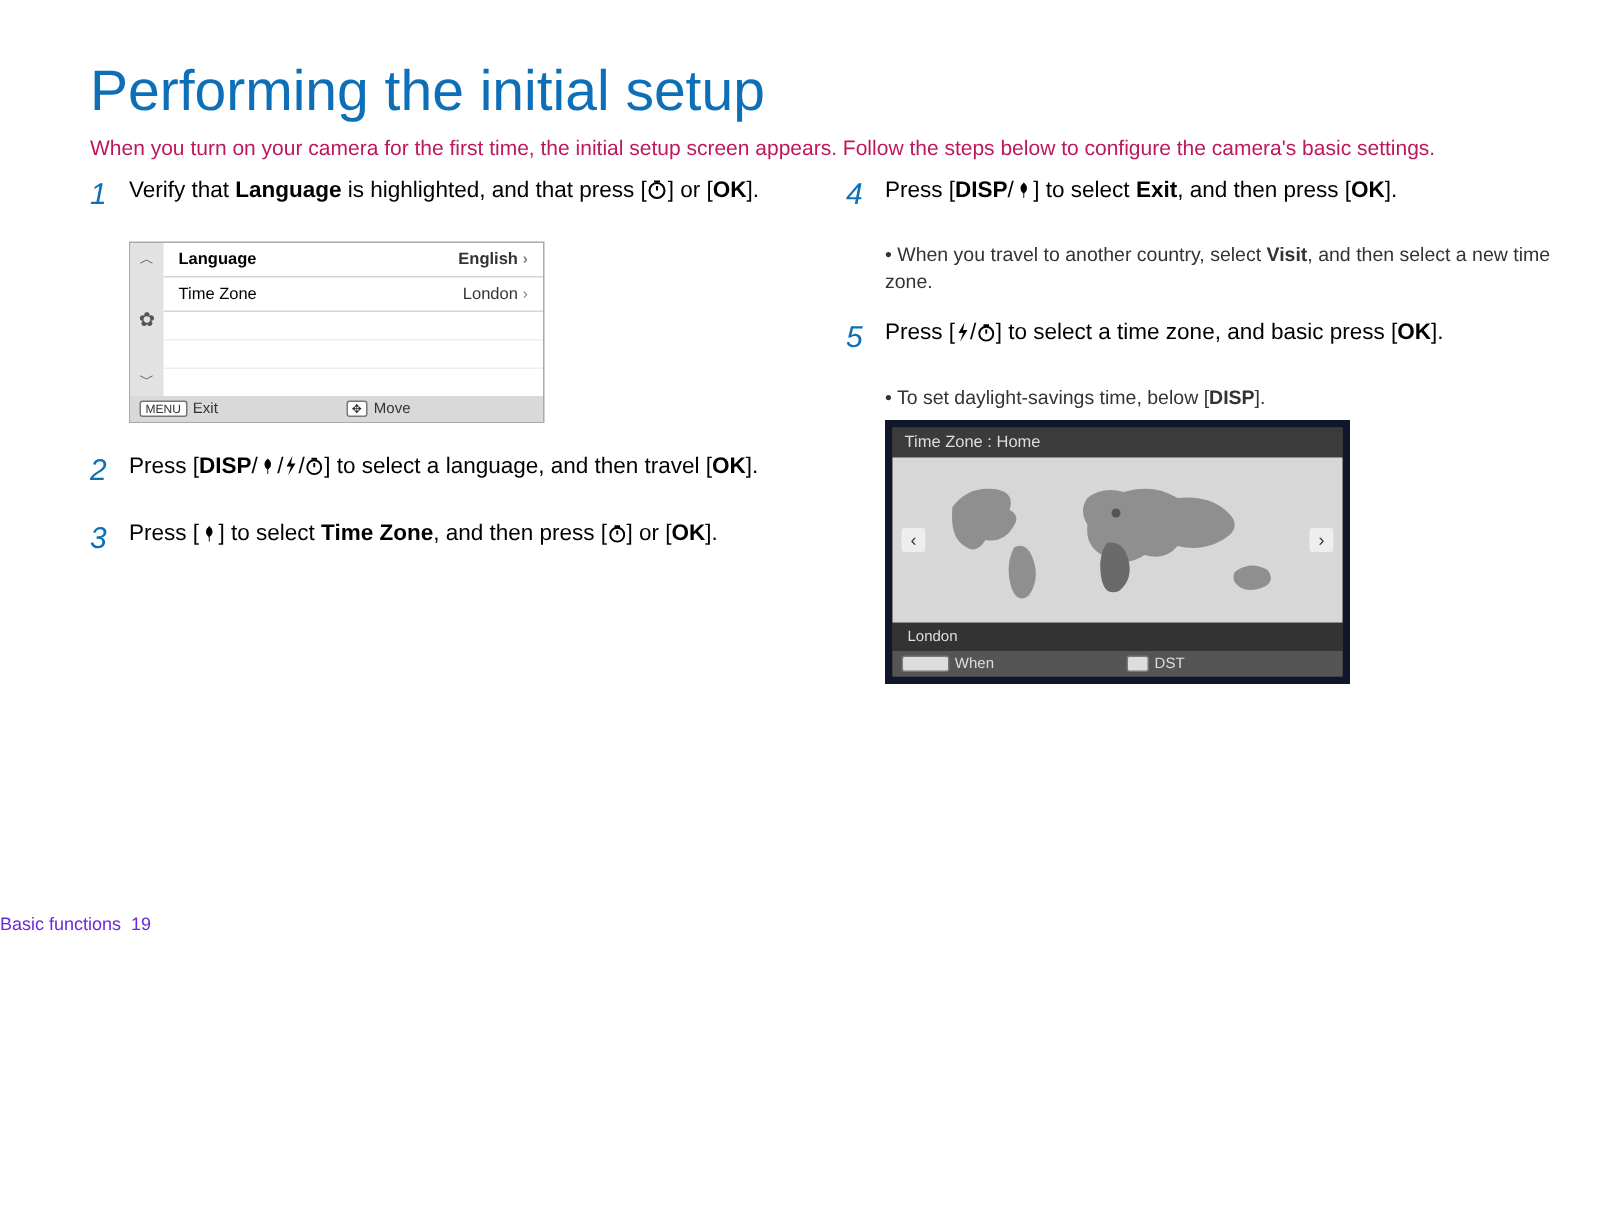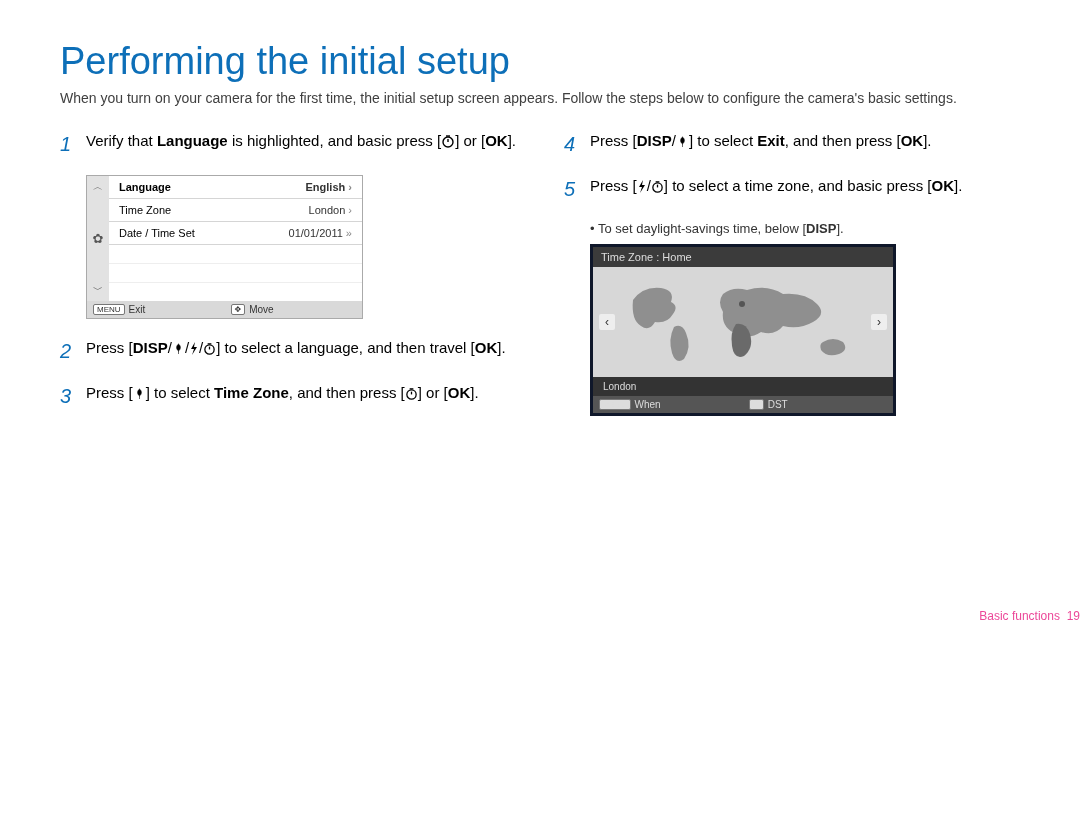--- a/index.html
+++ b/index.html
@@ -1,18 +1,18 @@
 <!DOCTYPE html>
 <html><head>
 <meta charset="utf-8">
 <style>
   html,body{margin:0;padding:0;background:#fff;font-family:Arial,Helvetica,sans-serif;color:#000}
   .page{width:1080px;height:651px;position:relative;padding:40px 40px 0 60px;box-sizing:border-box}
   h1{font-size:38px;font-weight:400;color:#0d6fb8;margin:0 0 6px 0;letter-spacing:0}
-  .intro{font-size:14px;color:#404040;line-height:1.35;margin-bottom:22px}
+  .intro{font-size:14px;color:#be185d;line-height:1.35;margin-bottom:8px}
   .cols{display:flex;gap:28px}
   .col{flex:1;min-width:0}
   .step{display:flex;gap:8px;margin-bottom:16px;font-size:15px;line-height:1.45}
   .step-num{font-style:italic;color:#0d6fb8;font-size:20px;font-weight:400;min-width:18px}
   .step-body{flex:1}
   .step-body b{font-weight:700}
   .ico{display:inline-block;vertical-align:-2px}
   .bullet{font-size:13px;color:#333;margin:4px 0 0 26px;line-height:1.4}
   .bullet::before{content:"• ";}
 
@@ -26,48 +26,48 @@
   .row.sel{font-weight:700}
   .row-val{color:#333}
   .row-val::after{content:" ›";color:#888}
   .row-val.play::after{content:" »";color:#888}
   .rows .blank{height:18px;border-bottom:1px solid #eee}
   .lcd-foot{display:flex;background:#d9d9d9;font-size:10px;color:#333}
   .lcd-foot>div{flex:1;padding:3px 6px;display:flex;align-items:center;gap:4px}
   .tag{display:inline-block;border:1px solid #777;border-radius:2px;padding:0 3px;font-size:8px;background:#fff}
 
   
-  .lcd2{width:300px;margin:6px 0 0 26px;border:3px solid #0f172a;background:#4a4a4a;color:#ddd;font-size:11px}
+  .lcd2{width:300px;margin:6px 0 0 26px;border:5px solid #0f172a;background:#4a4a4a;color:#ddd;font-size:11px}
   .lcd2-title{background:#3b3b3b;padding:4px 8px;font-size:11px}
   .lcd2-map{position:relative;height:110px;background:#d7d7d7;display:flex;align-items:center;justify-content:center}
   .lcd2-map svg{width:250px;height:100px}
   .arrow{position:absolute;top:50%;transform:translateY(-50%);width:16px;height:16px;background:#eee;color:#333;font-size:12px;display:flex;align-items:center;justify-content:center;border-radius:2px}
   .arrow.l{left:6px}
   .arrow.r{right:6px}
   .lcd2-info{background:#333;padding:3px 10px;font-size:10px;line-height:1.3}
   .lcd2-foot{display:flex;background:#555;font-size:10px}
   .lcd2-foot>div{flex:1;padding:3px 6px;display:flex;align-items:center;gap:4px}
 
-  .footer{position:absolute;bottom:28px;left:0;right:0;text-align:right;font-size:12px;color:#ec4899}
+  .footer{position:absolute;bottom:28px;left:0;right:0;text-align:left;font-size:12px;color:#6d28d9}
 </style>
 </head>
 <body>
 
 <div class="page">
   <h1>Performing the initial setup</h1>
   <div class="intro">When you turn on your camera for the first time, the initial setup screen appears. Follow the steps below to configure the camera's basic settings.</div>
 
   <div class="cols">
 
     <div class="col">
 
       <div class="step">
         <div class="step-num">1</div>
         <div class="step-body">
-          <span>Verify that </span><b>Language</b><span> is highlighted, and basic press [</span><span class="ico"><svg width="14" height="14" viewBox="0 0 14 14">
+          <span>Verify that </span><b>Language</b><span> is highlighted, and that press [</span><span class="ico"><svg width="14" height="14" viewBox="0 0 14 14">
                 <circle cx="7" cy="8" r="5" fill="none" stroke="#000" stroke-width="1.4"></circle>
                 <line x1="7" y1="8" x2="7" y2="5" stroke="#000" stroke-width="1.4"></line>
                 <line x1="5" y1="2" x2="9" y2="2" stroke="#000" stroke-width="1.4"></line>
               </svg></span><span>] or [</span><b>OK</b><span>].</span>
         </div>
       </div>
 
       <div class="lcd1">
         <div class="lcd1-body">
           <div class="sidebar">
@@ -77,24 +77,20 @@
           </div>
           <div class="rows">
             <div class="row sel">
                 <span>Language</span>
                 <span class="row-val">English</span>
               </div>
             <div class="row">
                 <span>Time Zone</span>
                 <span class="row-val">London</span>
               </div>
-            <div class="row">
-                <span>Date / Time Set</span>
-                <span class="row-val play">01/01/2011</span>
-              </div>
             <div class="blank"></div>
             <div class="blank"></div>
             <div class="blank" style="border-bottom:none"></div>
           </div>
         </div>
         <div class="lcd-foot">
           <div>
               <span class="tag">MENU</span>
               <span>Exit</span>
             </div>
@@ -137,20 +133,23 @@
 
     <div class="col">
 
       <div class="step">
         <div class="step-num">4</div>
         <div class="step-body">
           <span>Press [</span><b>DISP</b>/<span class="ico"><svg width="13" height="13" viewBox="0 0 13 13">
                 <path d="M6.5 2 C4 4 4 7 6.5 9 C9 7 9 4 6.5 2 Z M6.5 9 L6.5 12" fill="#000" stroke="#000" stroke-width="0.6"></path>
               </svg></span><span>] to select </span><b>Exit</b><span>, and then press [</span><b>OK</b><span>].</span>
         </div>
+      </div>
+      <div class="bullet">
+        <span>When you travel to another country, select </span><b>Visit</b><span>, and then select a new time zone.</span>
       </div>
 
       <div class="step" style="margin-top:14px">
         <div class="step-num">5</div>
         <div class="step-body">
           <span>Press [</span><span class="ico"><svg width="10" height="13" viewBox="0 0 10 13">
                 <path d="M6 0 L2 7 L5 7 L3 13 L8 5 L5 5 Z" fill="#000"></path>
               </svg></span>/<span class="ico"><svg width="13" height="13" viewBox="0 0 14 14">
                 <circle cx="7" cy="8" r="5" fill="none" stroke="#000" stroke-width="1.4"></circle>
                 <line x1="7" y1="8" x2="7" y2="5" stroke="#000" stroke-width="1.4"></line>

